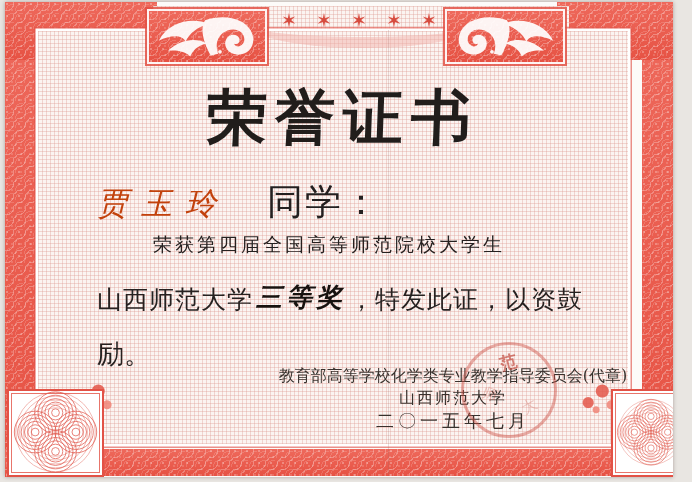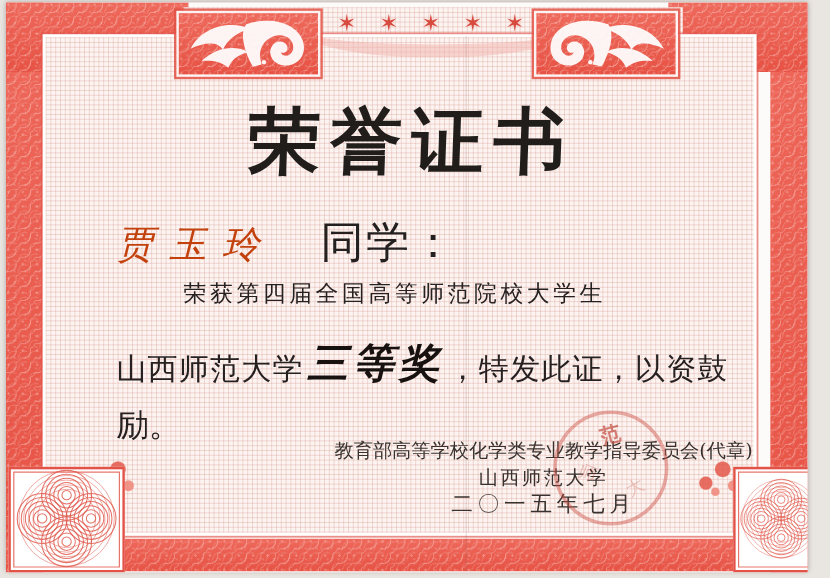--- a/index.html
+++ b/index.html
@@ -91,21 +91,21 @@
     position:absolute;left:0;right:0;top:76px;margin:0;
     text-align:center;font-size:60px;font-weight:bold;
     letter-spacing:8px;text-indent:8px;color:#211d1b;
     transform:skewX(-2deg);
   }
   .name-line{position:absolute;left:92px;top:176px;white-space:nowrap;}
   .name{font-size:31px;font-weight:normal;letter-spacing:13px;color:#c2410c;font-style:italic;}
   .suffix{font-size:36px;margin-left:38px;letter-spacing:2px;color:#242020;}
   .body1{position:absolute;left:148px;top:230px;font-size:19px;letter-spacing:3px;color:#262120;white-space:nowrap;}
   .body2{position:absolute;left:92px;top:280px;font-size:25px;letter-spacing:1px;color:#262120;white-space:nowrap;}
-  .award{font-size:34px;font-weight:bold;letter-spacing:4px;position:relative;top:-2px;margin:0 3px;font-style:italic;color:#17120f;}
+  .award{font-size:26px;font-weight:bold;letter-spacing:4px;position:relative;top:-2px;margin:0 3px;font-style:italic;color:#17120f;}
   .body3{position:absolute;left:92px;top:334px;font-size:27px;color:#262120;}
   .issuer{position:absolute;left:258px;top:362px;width:380px;text-align:center;color:#38312d;}
   .iss1{font-size:16px;line-height:23px;white-space:nowrap;}
   .iss2{font-size:16px;line-height:22px;letter-spacing:2px;}
   .iss3{font-size:18px;line-height:24px;letter-spacing:4px;}
   .seal{
     position:absolute;left:456px;top:340px;width:96px;height:96px;
     border-radius:50%;border:3px solid rgba(205,80,68,.45);
     box-sizing:border-box;
   }

